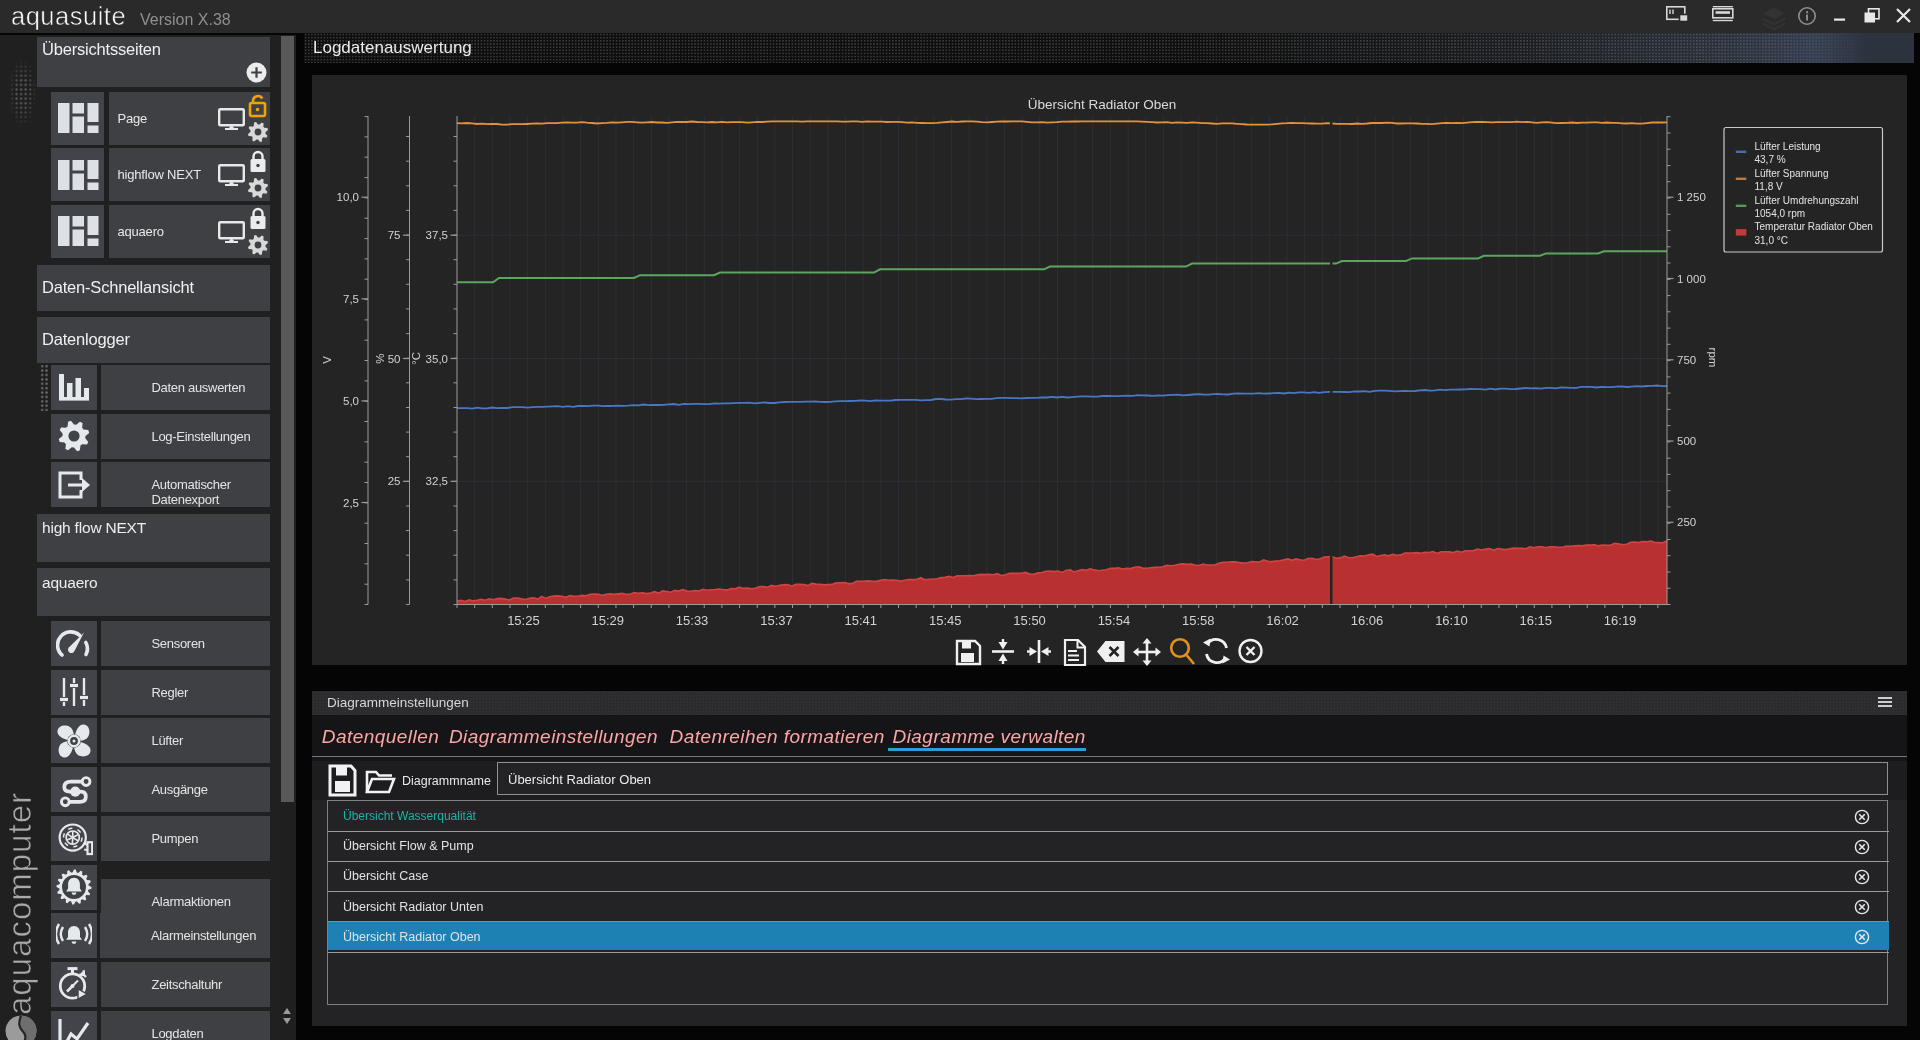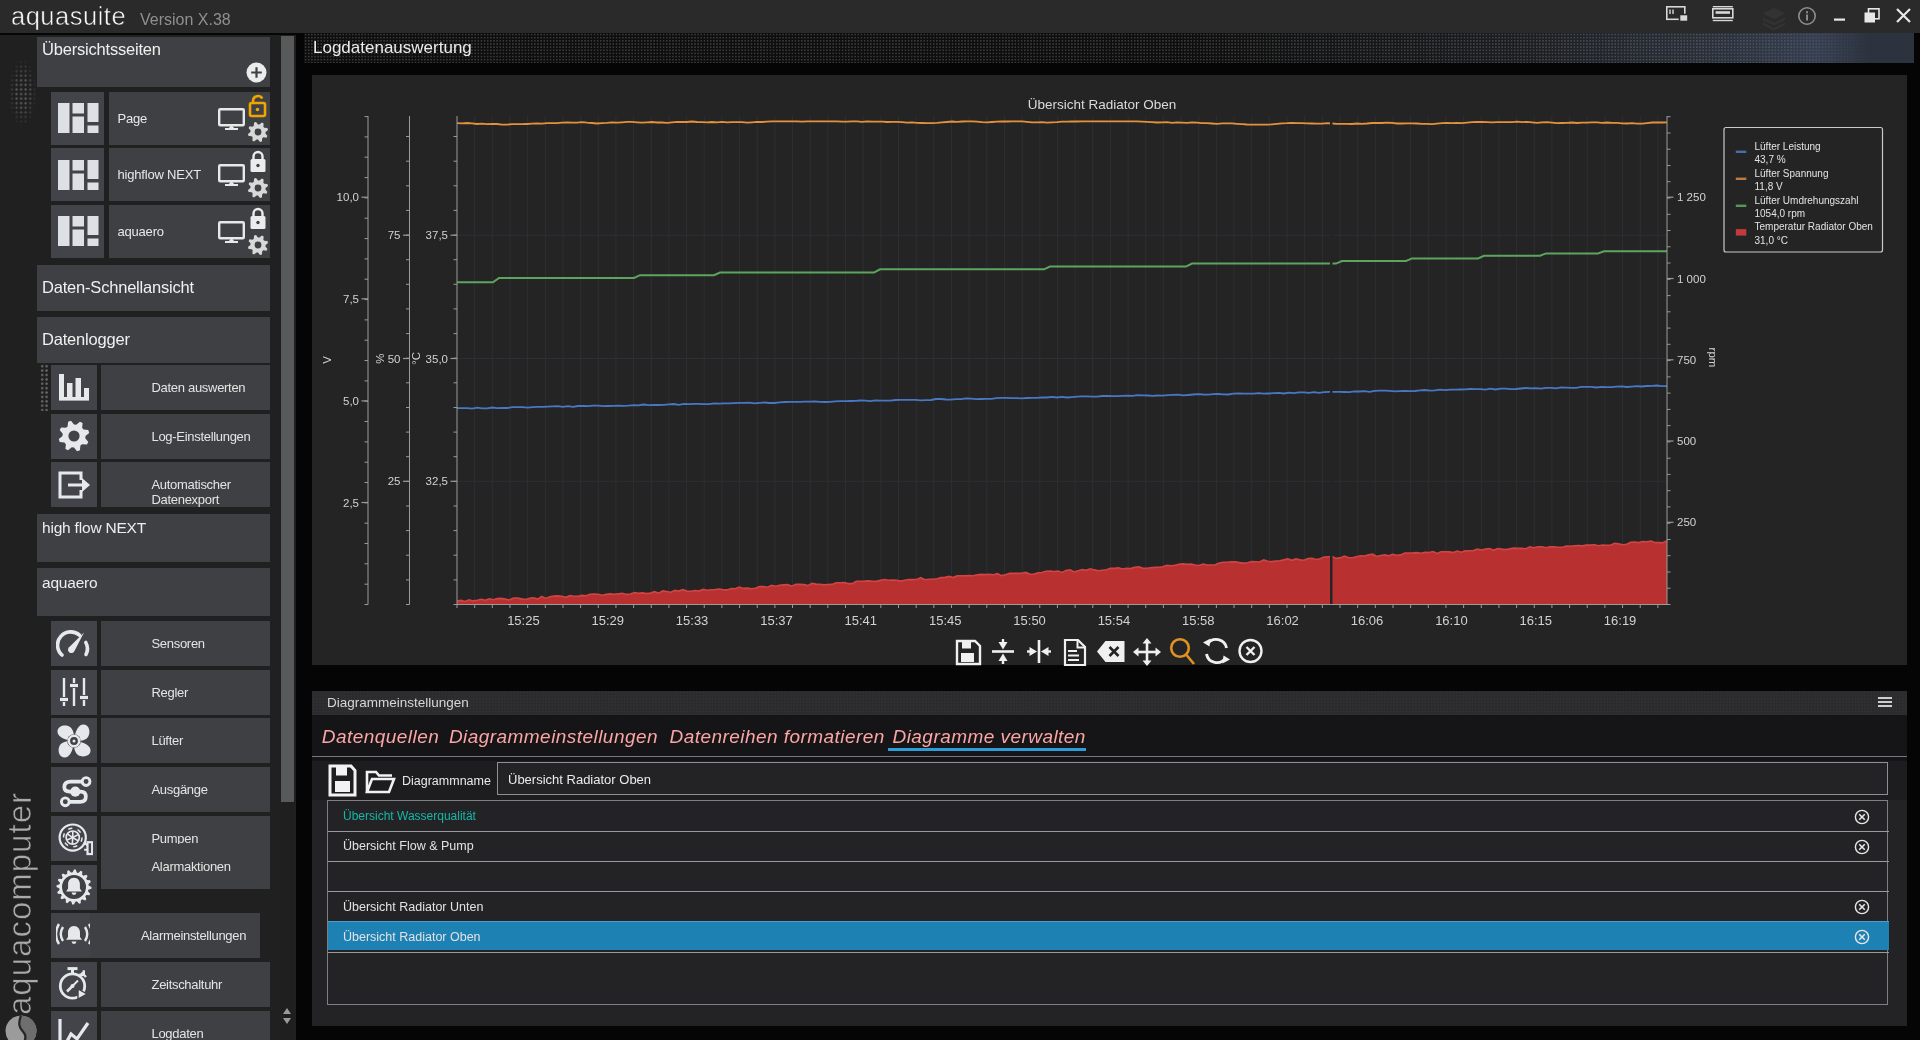--- a/index.html
+++ b/index.html
@@ -288,34 +288,34 @@
     </div>
 <div class="iconbox" style="left:51px;top:864.5px;width:45.5px;height:45px">
       <svg width="38" height="38" viewBox="0 0 38 38">
         <path d="M36.50 19.00 L36.42 20.72 L33.32 21.85 L32.97 23.24 L35.17 25.70 L34.43 27.25 L31.14 27.11 L30.29 28.26 L31.37 31.37 L30.10 32.53 L27.11 31.14 L25.88 31.88 L25.70 35.17 L24.08 35.75 L21.85 33.32 L20.43 33.53 L19.00 36.50 L17.28 36.42 L16.15 33.32 L14.76 32.97 L12.30 35.17 L10.75 34.43 L10.89 31.14 L9.74 30.29 L6.63 31.37 L5.47 30.10 L6.86 27.11 L6.12 25.88 L2.83 25.70 L2.25 24.08 L4.68 21.85 L4.47 20.43 L1.50 19.00 L1.58 17.28 L4.68 16.15 L5.03 14.76 L2.83 12.30 L3.57 10.75 L6.86 10.89 L7.71 9.74 L6.63 6.63 L7.90 5.47 L10.89 6.86 L12.12 6.12 L12.30 2.83 L13.92 2.25 L16.15 4.68 L17.57 4.47 L19.00 1.50 L20.72 1.58 L21.85 4.68 L23.24 5.03 L25.70 2.83 L27.25 3.57 L27.11 6.86 L28.26 7.71 L31.37 6.63 L32.53 7.90 L31.14 10.89 L31.88 12.12 L35.17 12.30 L35.75 13.92 L33.32 16.15 L33.53 17.57 L36.50 19.00 Z M19.00 19.00 A0.0 0.0 0 1 0 19.00 19.00 A0.0 0.0 0 1 0 19.00 19.00 Z" fill="#e6e9ec" fill-rule="evenodd"></path>
         <circle cx="19" cy="19" r="13.2" fill="#3e4045"></circle>
         <circle cx="19" cy="19" r="13.2" fill="none" stroke="#e6e9ec" stroke-width="2.4"></circle>
         <path d="M19 9.8 c-3.8 0 -5.9 3 -5.9 6.3 v4.5 l-2 2.8 h15.8 l-2 -2.8 v-4.5 c0 -3.3 -2.1 -6.3 -5.9 -6.3 z" fill="#e6e9ec"></path>
         <path d="M16.6 24.6 a2.4 2.4 0 0 0 4.8 0 z" fill="#e6e9ec"></path>
       </svg>
     </div>
-<div class="sbrow" style="left:100.5px;top:844px;width:169.5px;height:45px">
+<div class="sbrow" style="left:100.5px;top:879px;width:169.5px;height:45px">
       <div class="sblbl2" style="left:7px;top:15px">Alarmaktionen</div>
     </div>
 <div class="iconbox" style="left:51px;top:913.2px;width:45.5px;height:45px">
       <svg width="36" height="32" viewBox="0 0 36 32">
         <path d="M18 6 c-3.8 0 -6 3 -6 6.4 v4.6 l-2 2.8 h16 l-2 -2.8 v-4.6 c0 -3.4 -2.2 -6.4 -6 -6.4 z" fill="#e6e9ec"></path>
         <path d="M15.6 21.5 a2.4 2.4 0 0 0 4.8 0 z" fill="#e6e9ec"></path>
         <path d="M7 7 a13 13 0 0 0 0 14" fill="none" stroke="#e6e9ec" stroke-width="2.4"></path>
         <path d="M29 7 a13 13 0 0 1 0 14" fill="none" stroke="#e6e9ec" stroke-width="2.4"></path>
         <path d="M3 4 a18 18 0 0 0 0 20" fill="none" stroke="#e6e9ec" stroke-width="2.4"></path>
         <path d="M33 4 a18 18 0 0 1 0 20" fill="none" stroke="#e6e9ec" stroke-width="2.4"></path>
       </svg>
     </div>
-<div class="sbrow" style="left:90px;top:913.2px;width:169.5px;height:45px">
+<div class="sbrow" style="left:100px;top:913.2px;width:169.5px;height:45px">
       <div class="sblbl2" style="left:7px;top:15px">Alarmeinstellungen</div>
     </div>
 <div class="iconbox" style="left:51px;top:961.9px;width:45.5px;height:45px">
       <svg width="36" height="36" viewBox="0 0 36 36">
         <circle cx="16.5" cy="20" r="12.2" fill="none" stroke="#e6e9ec" stroke-width="2.8"></circle>
         <line x1="11.5" y1="2.6" x2="21.5" y2="2.6" stroke="#e6e9ec" stroke-width="3"></line>
         <line x1="16.5" y1="3" x2="16.5" y2="7.5" stroke="#e6e9ec" stroke-width="3"></line>
         <path d="M25.5 6.5 l4.5 4.5 m-2.2 -6.7 l0 4.5 l-4.5 0" stroke="#e6e9ec" stroke-width="2.4" fill="none"></path>
         <circle cx="16.5" cy="20" r="2" fill="#e6e9ec"></circle>
         <path d="M16.5 20 L11 25.5" stroke="#e6e9ec" stroke-width="2.6"></path>
@@ -760,20 +760,27 @@
       </div>
 <div style="position:absolute;left:0;top:30.2px;width:1561px;height:1px;background:#9a9aa0"></div>
 <div style="position:absolute;left:0;top:31.2px;width:1561px;height:29.2px;">
         <div style="position:absolute;left:15px;top:7.5px;font-size:12.5px;color:#e2e2e2">Übersicht Flow &amp; Pump</div>
         <svg width="18" height="18" viewBox="0 0 18 18" style="position:absolute;left:1525px;top:6px">
           <circle cx="9" cy="9" r="6.6" fill="none" stroke="#e8e8e8" stroke-width="1.4"></circle>
           <path d="M6.228 6.228 l5.544 5.544 M11.772 6.228 l-5.544 5.544" stroke="#e8e8e8" stroke-width="1.5999999999999999"></path>
         </svg>
       </div>
 <div style="position:absolute;left:0;top:60.4px;width:1561px;height:1px;background:#9a9aa0"></div>
+<div style="position:absolute;left:0;top:61.4px;width:1561px;height:29.2px;">
+        <div style="position:absolute;left:15px;top:7.5px;font-size:12.5px;color:#e2e2e2">Übersicht Case</div>
+        <svg width="18" height="18" viewBox="0 0 18 18" style="position:absolute;left:1525px;top:6px">
+          <circle cx="9" cy="9" r="6.6" fill="none" stroke="#e8e8e8" stroke-width="1.4"></circle>
+          <path d="M6.228 6.228 l5.544 5.544 M11.772 6.228 l-5.544 5.544" stroke="#e8e8e8" stroke-width="1.5999999999999999"></path>
+        </svg>
+      </div>
 <div style="position:absolute;left:0;top:90.6px;width:1561px;height:1px;background:#9a9aa0"></div>
 <div style="position:absolute;left:0;top:91.6px;width:1561px;height:29.2px;">
         <div style="position:absolute;left:15px;top:7.5px;font-size:12.5px;color:#e2e2e2">Übersicht Radiator Unten</div>
         <svg width="18" height="18" viewBox="0 0 18 18" style="position:absolute;left:1525px;top:6px">
           <circle cx="9" cy="9" r="6.6" fill="none" stroke="#e8e8e8" stroke-width="1.4"></circle>
           <path d="M6.228 6.228 l5.544 5.544 M11.772 6.228 l-5.544 5.544" stroke="#e8e8e8" stroke-width="1.5999999999999999"></path>
         </svg>
       </div>
 <div style="position:absolute;left:0;top:120.8px;width:1561px;height:1px;background:#9a9aa0"></div>
 <div style="position:absolute;left:0;top:121.8px;width:1561px;height:29.2px;background:#1d81b4;border-top:1px solid #4aa0c8;margin-top:-1px;">

